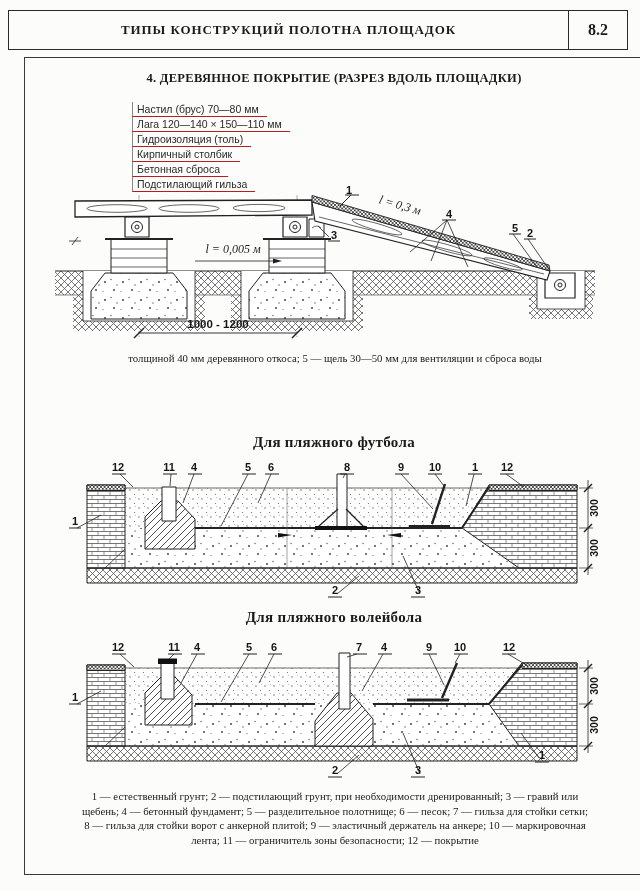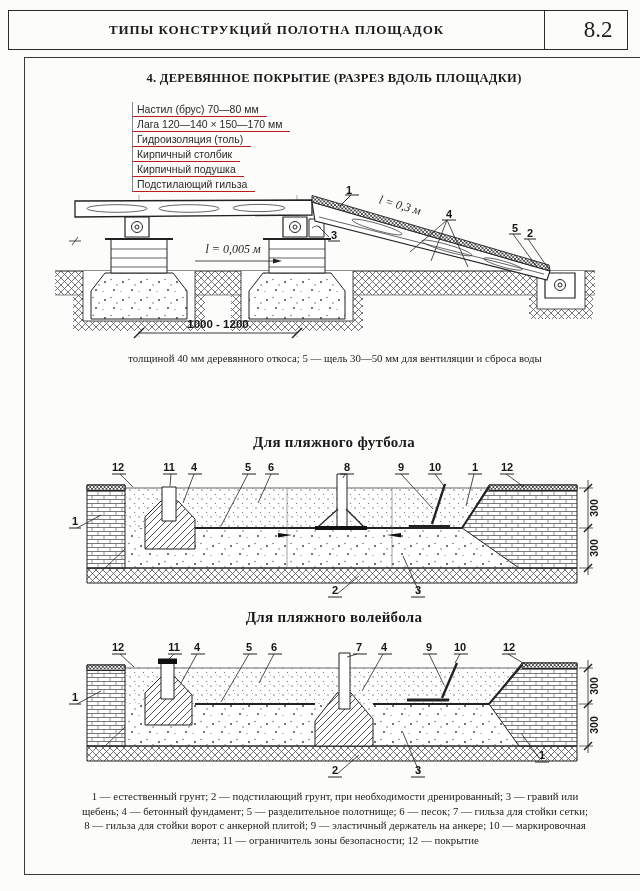--- a/index.html
+++ b/index.html
@@ -3,21 +3,21 @@
 <meta charset="utf-8">
 <style>
   html,body{margin:0;padding:0;background:#e8e8e6;}
   .page{position:relative;width:640px;height:891px;background:#fcfcfa;overflow:hidden;
         font-family:"Liberation Serif",serif;color:#1b1b1b;}
   .header-box{position:absolute;left:8px;top:10px;width:620px;height:40px;
         border:1.6px solid #2a2a2a;display:flex;box-sizing:border-box;background:#fcfcfa;}
   .header-title{flex:1;display:flex;align-items:center;justify-content:center;
         font-weight:bold;font-size:13px;letter-spacing:.9px;}
   .header-code{width:58px;border-left:1.2px solid #2a2a2a;display:flex;align-items:center;
-        justify-content:center;font-weight:normal;font-size:23px;padding-left:24px;}
+        justify-content:center;font-weight:bold;font-size:16px;}
   .content-box{position:absolute;left:24px;top:57px;width:620px;height:818px;
         border:1.4px solid #3a3a3a;box-sizing:border-box;}
   .sec-title{position:absolute;left:0;width:100%;text-align:center;font-weight:bold;
         font-size:12.5px;letter-spacing:.3px;}
   .sub-title{position:absolute;left:0;width:100%;text-align:center;font-weight:bold;
         font-size:15px;letter-spacing:.3px;}
   .callout-stack{position:absolute;left:107px;top:44px;}
   .callout-row{font-family:"Liberation Sans",sans-serif;font-size:10.5px;color:#2a2a2a;
         border-bottom:1px solid #b91c1c;border-left:1px solid #888;
         padding:1px 8px 1px 4px;display:table;line-height:12px;}
@@ -75,24 +75,24 @@
     <div class="header-title">ТИПЫ КОНСТРУКЦИЙ ПОЛОТНА ПЛОЩАДОК</div>
     <div class="header-code">8.2</div>
   </div>
 
   <div class="content-box">
 
     <div class="sec-title" style="top:13px;">4. ДЕРЕВЯННОЕ ПОКРЫТИЕ (РАЗРЕЗ ВДОЛЬ ПЛОЩАДКИ)</div>
 
     <div class="callout-stack">
       <div class="callout-row">Настил (брус) 70—80 мм</div>
-      <div class="callout-row">Лага 120—140 × 150—170 мм</div>
+      <div class="callout-row">Лага 120—140 × 150—110 мм</div>
       <div class="callout-row">Гидроизоляция (толь)</div>
       <div class="callout-row">Кирпичный столбик</div>
-      <div class="callout-row">Кирпичный подушка</div>
+      <div class="callout-row">Бетонная сброса</div>
       <div class="callout-row">Подстилающий гильза</div>
     </div>
 
     <svg style="left:22px;top:129px;" width="580" height="164" viewBox="0 0 580 164">
       <g stroke="#222" stroke-width="1" fill="none">
 
         <line x1="92" y1="8" x2="92" y2="152" stroke="#777" stroke-width="0.6" stroke-dasharray="7 3 1.5 3"></line>
         <line x1="250" y1="8" x2="250" y2="152" stroke="#777" stroke-width="0.6" stroke-dasharray="7 3 1.5 3"></line>
 
         <rect x="8" y="84" width="540" height="24" fill="url(#pCross)" stroke="none"></rect>

